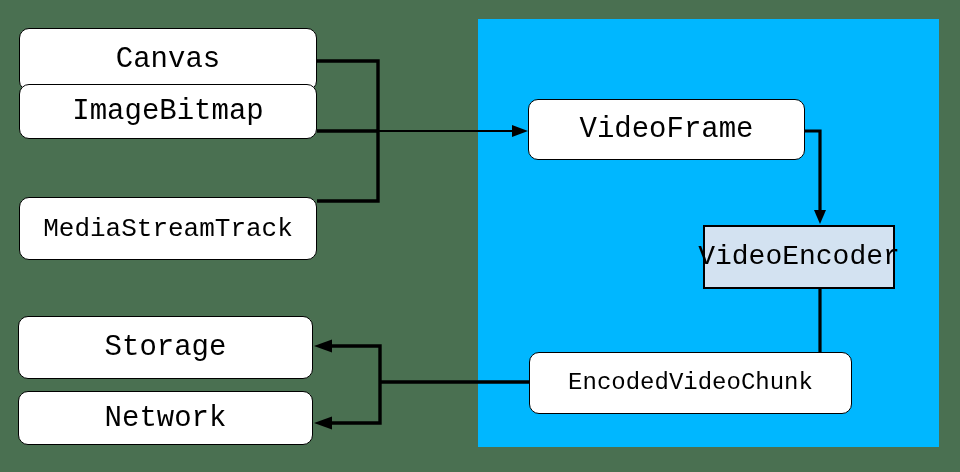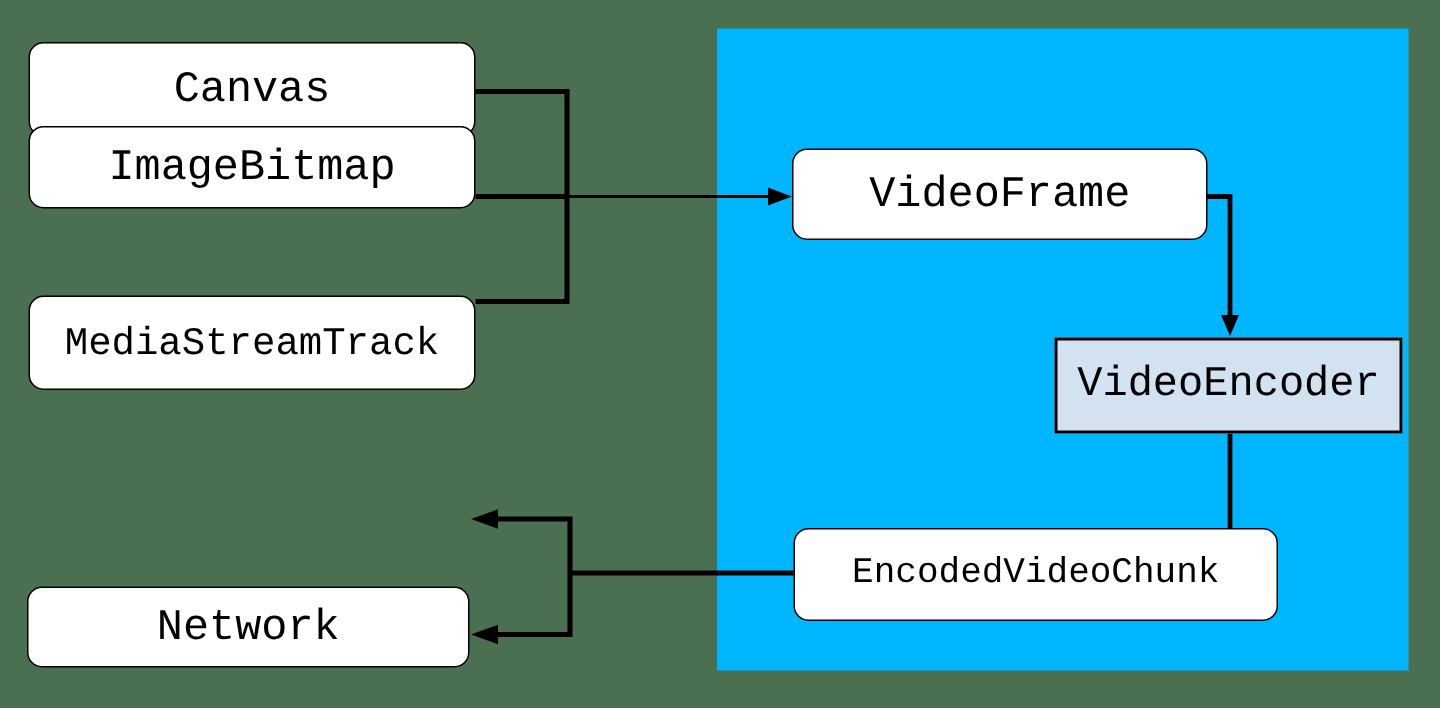--- a/index.html
+++ b/index.html
@@ -31,21 +31,21 @@
     box-sizing: border-box;
     white-space: nowrap;
   }
   #node-canvas            { left: 19px;  top: 28px;  width: 298px; height: 63px; }
   #node-image-bitmap      { left: 19px;  top: 84px;  width: 298px; height: 55px; }
   #node-media-stream-track{ left: 19px;  top: 169px; width: 298px; height: 63px; font-size: 26px; margin-top: 28px; }
   #node-storage           { left: 18px;  top: 316px; width: 295px; height: 63px; }
   #node-network           { left: 18px;  top: 391px; width: 295px; height: 54px; }
   #node-video-frame       { left: 528px; top: 99px;  width: 277px; height: 61px; }
   #node-video-encoder {
-    left: 703px; top: 225px; width: 232px; height: 64px;
+    left: 703px; top: 225px; width: 192px; height: 64px;
     background: #d3e2f1;
     border-radius: 0;
     border-width: 2px;
     font-size: 28px;
   }
   #node-encoded-video-chunk { left: 529px; top: 352px; width: 323px; height: 62px; font-size: 24px; }
   #connector-layer {
     position: absolute;
     left: 0; top: 0;
     width: 960px; height: 472px;
@@ -94,18 +94,21 @@
   </div>
 
   <div class="node" id="node-video-encoder">
     <span>VideoEncoder</span>
   </div>
 
   <div class="node" id="node-encoded-video-chunk">
     <span>EncodedVideoChunk</span>
   </div>
 
+  <div class="node" id="node-storage">
+    <span>Storage</span>
+  </div>
 
   <div class="node" id="node-network">
     <span>Network</span>
   </div>
 
 </div>
 
 </body></html>

